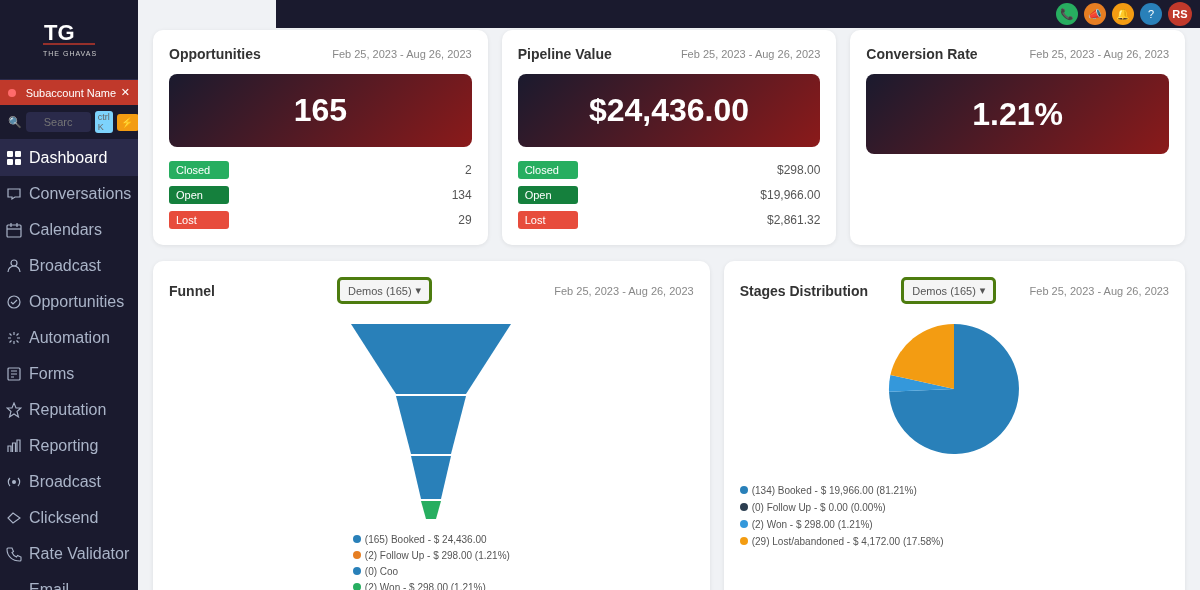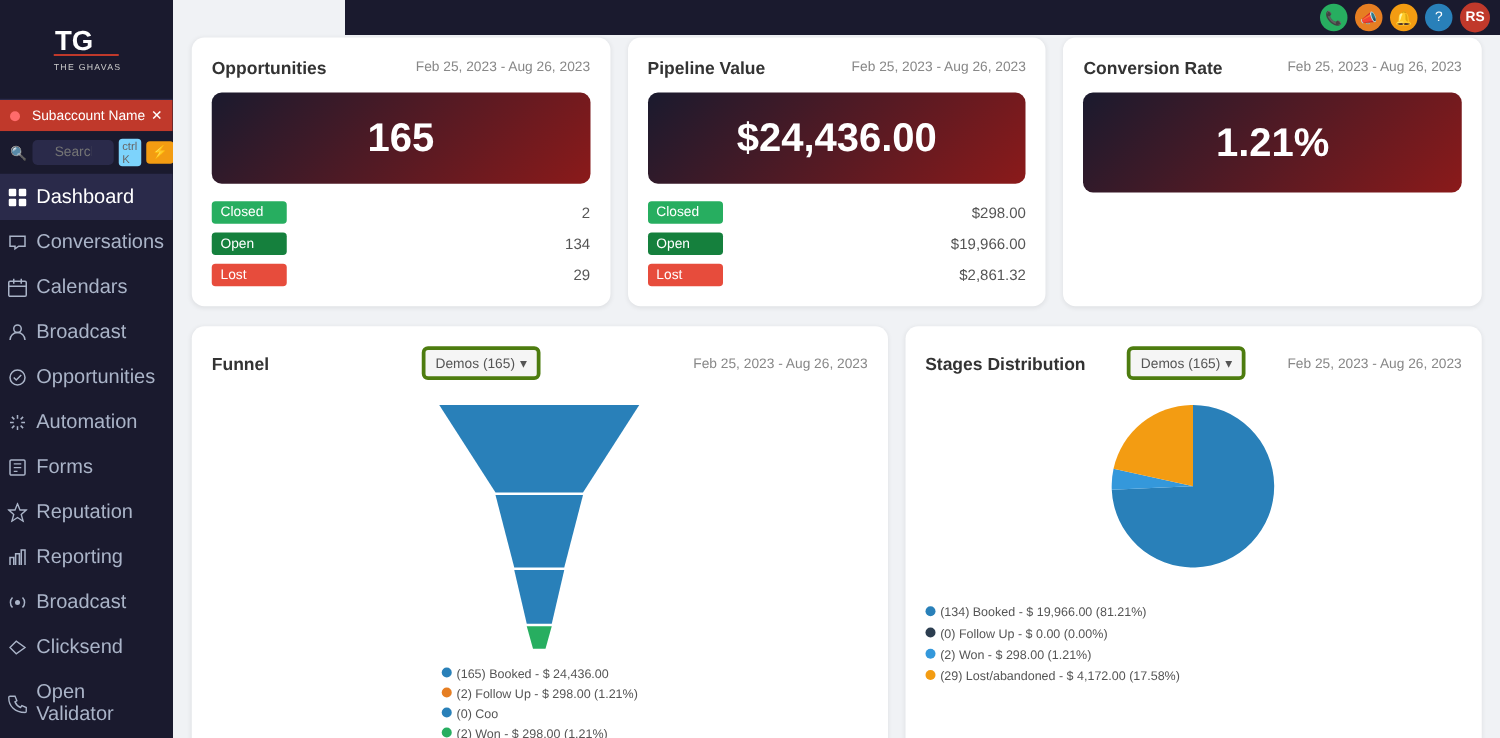--- a/index.html
+++ b/index.html
@@ -384,21 +384,21 @@
     <div class="nav-item">
       <svg class="nav-icon" viewBox="0 0 16 16" fill="none">
           <path d="M2 8l5-5 7 5-7 5-5-5z" stroke="#aab4c8" stroke-width="1.1" fill="none"></path>
         </svg>
       <span>Clicksend</span>
     </div>
     <div class="nav-item">
       <svg class="nav-icon" viewBox="0 0 16 16" fill="none">
           <path d="M3 2h3l1.5 3.5-1.5 1a8 8 0 004.5 4.5l1-1.5L15 11v3a1 1 0 01-1 1C6 15 1 10 1 3a1 1 0 011-1z" stroke="#aab4c8" stroke-width="1.1" fill="none"></path>
         </svg>
-      <span>Open Validator</span>
+      <span>Rate Validator</span>
     </div>
     <div class="nav-item">
       <svg class="nav-icon" viewBox="0 0 16 16" fill="none">
           <rect x="1" y="3" width="14" height="10" rx="1" stroke="#aab4c8" stroke-width="1.2"></rect>
           <path d="M1 4l7 5 7-5" stroke="#aab4c8" stroke-width="1.1"></path>
         </svg>
       <span>Email Validator</span>
     </div>
     <div class="nav-item">
       

